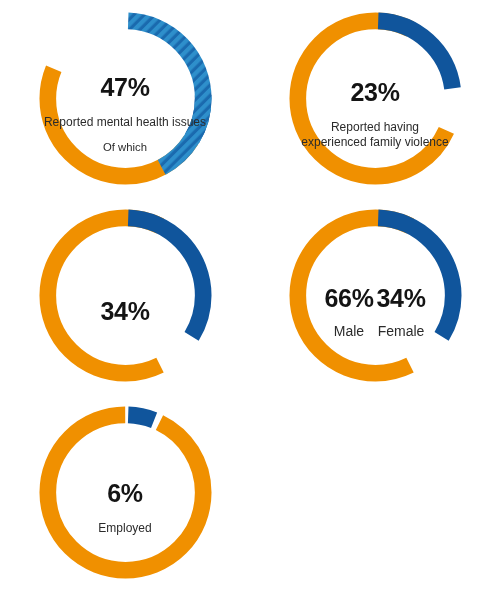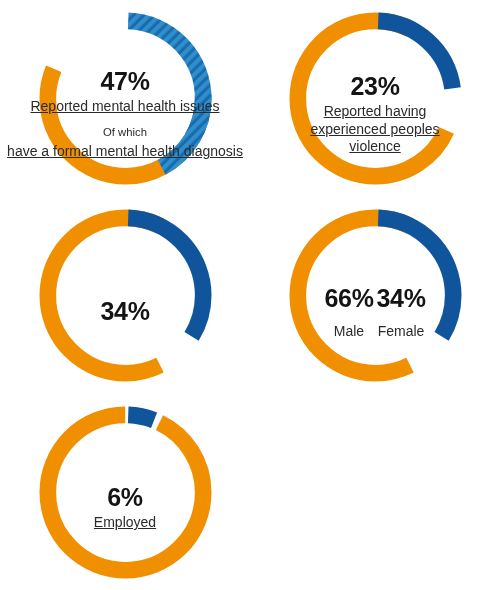--- a/index.html
+++ b/index.html
@@ -56,26 +56,25 @@
     box-sizing: border-box;
   }
   .big-pct {
     font-size: 25px;
     font-weight: bold;
     letter-spacing: -0.3px;
     line-height: 1.08;
     color: #141414;
   }
   .caption {
-    font-size: 14px;
+    font-size: 12px;
     line-height: 1.28;
     color: #2b2b2b;
-    margin-top: 3px;
+    margin-top: 14px;
     white-space: pre-line;
-    text-decoration: underline;
   }
   .sub-lead {
     font-size: 11.3px;
     line-height: 1.3;
     color: #2b2b2b;
     margin-top: 9px;
   }
   .big-pct.second {
     margin-top: 1px;
   }
@@ -128,37 +127,35 @@
         <circle cx="50" cy="50" r="42" fill="none" stroke="#F09000" stroke-width="9" stroke-dasharray="124.5 139.4" stroke-dashoffset="-89.6" transform="rotate(-90 50 50)"></circle>
 
         <circle cx="50" cy="50" r="42" fill="none" stroke="#10559C" stroke-width="9" stroke-dasharray="24.6 239.3" stroke-dashoffset="-64.0" transform="rotate(-90 50 50)"></circle>
 
         <circle cx="50" cy="50" r="42" fill="none" stroke="url(#stripes)" stroke-width="9" stroke-dasharray="109.9 153.9" stroke-dashoffset="-1.5" transform="rotate(-90 50 50)"></circle>
       </svg>
       <div class="donut-center pad">
         <div class="big-pct">47%</div>
         <div class="caption">Reported mental health issues</div>
         <div class="sub-lead">Of which</div>
-        <div class="caption">have a formal mental
-health diagnosis</div>
       </div>
     </div>
   </div>
 
 
   <div class="donut-cell cell-3">
     <div class="donut">
       <svg viewBox="0 0 100 100">
         <circle cx="50" cy="50" r="42" fill="none" stroke="#F09000" stroke-width="9" stroke-dasharray="199.8 64.1" stroke-dashoffset="-83.6" transform="rotate(-90 50 50)"></circle>
         <circle cx="50" cy="50" r="42" fill="none" stroke="#10559C" stroke-width="9" stroke-dasharray="58.8 205.1" stroke-dashoffset="-1.5" transform="rotate(-90 50 50)"></circle>
       </svg>
       <div class="donut-center pad">
         <div class="big-pct">23%</div>
         <div class="caption">Reported having
-experienced peoples violence</div>
+experienced family violence</div>
       </div>
     </div>
   </div>
 
   <div class="donut-cell cell-4">
     <div class="donut">
       <svg viewBox="0 0 100 100">
         <circle cx="50" cy="50" r="42" fill="none" stroke="#F09000" stroke-width="9" stroke-dasharray="171.0 92.9" stroke-dashoffset="-112.4" transform="rotate(-90 50 50)"></circle>
         <circle cx="50" cy="50" r="42" fill="none" stroke="#10559C" stroke-width="9" stroke-dasharray="87.6 176.3" stroke-dashoffset="-1.5" transform="rotate(-90 50 50)"></circle>
       </svg>

